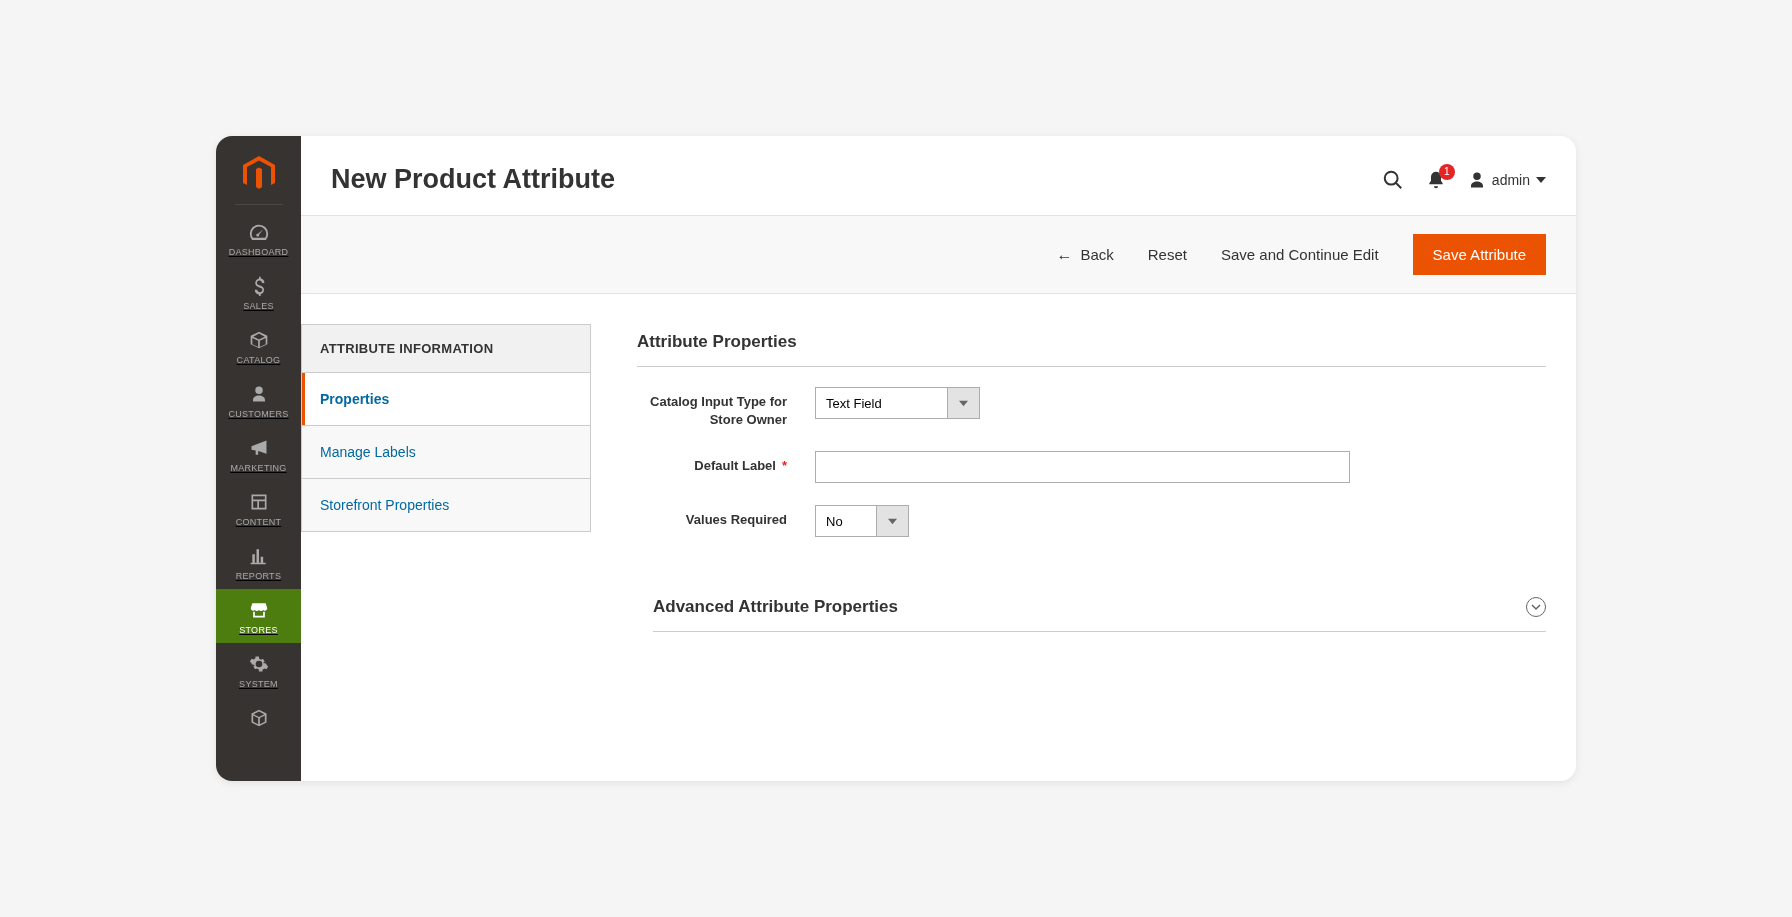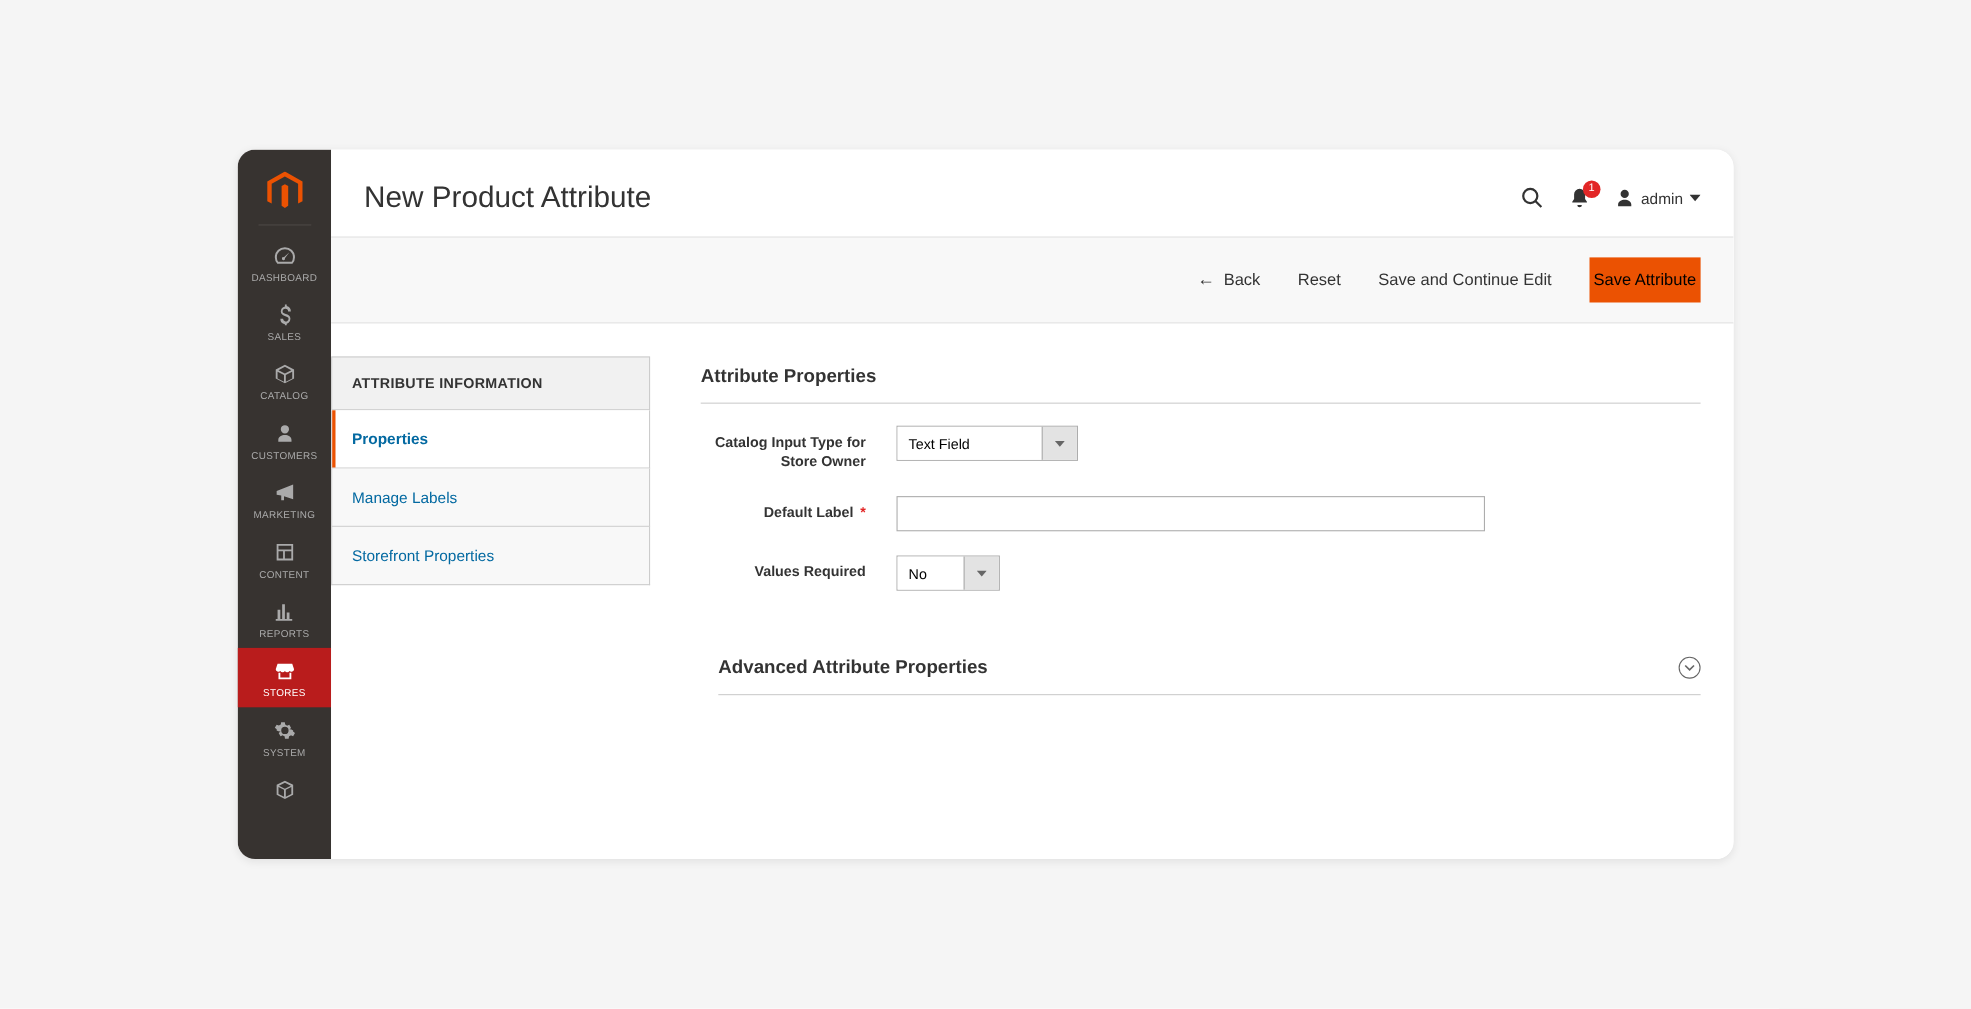--- a/index.html
+++ b/index.html
@@ -1,36 +1,36 @@
 <!DOCTYPE html>
 <html><head>
 <meta charset="utf-8">
 <style>
 * { margin: 0; padding: 0; box-sizing: border-box; }
 body { font-family: 'Helvetica Neue', Helvetica, Arial, sans-serif; background: #f5f5f5; display: flex; justify-content: center; align-items: center; min-height: 100vh; }
 .window { width: 1360px; height: 645px; background: #fff; border-radius: 16px; overflow: hidden; display: flex; box-shadow: 0 2px 8px rgba(0,0,0,0.08); }
-.sidebar { width: 85px; background: #373330; display: flex; flex-direction: column; align-items: center; padding-top: 10px; }
+.sidebar { width: 85px; background: #373330; display: flex; flex-direction: column; align-items: center; padding-top: 10px; text-decoration: underline; }
 .logo { width: 36px; height: 36px; margin: 10px 0 8px 0; color: #eb5202; }
 .logo svg { width: 100%; height: 100%; }
 .nav-divider { width: 48px; height: 1px; background: #4d4844; margin: 4px 0 6px 0; }
 .nav-item { width: 85px; display: flex; flex-direction: column; align-items: center; padding: 10px 0 8px 0; color: #aaa; cursor: pointer; font-size: 9px; letter-spacing: 0.3px; }
-.nav-item.active { background: #b91c1c; color: #fff; }
+.nav-item.active { background: #4d7c0f; color: #fff; }
 .nav-item .nav-icon { width: 22px; height: 22px; margin-bottom: 4px; display: flex; align-items: center; justify-content: center; }
 .nav-item .nav-label { text-transform: uppercase; }
 .main { flex: 1; display: flex; flex-direction: column; background: #fff; }
 .header { display: flex; align-items: center; justify-content: space-between; padding: 28px 30px 20px 30px; }
-.page-title { font-size: 27px; font-weight: 400; color: #333; text-align: center; }
+.page-title { font-size: 27px; font-weight: 700; color: #333; text-align: center; }
 .header-right { display: flex; align-items: center; gap: 22px; }
 .icon-btn { cursor: pointer; color: #333; display: flex; align-items: center; position: relative; }
 .notif-badge { position: absolute; top: -6px; right: -9px; background: #e22626; color: #fff; border-radius: 50%; width: 16px; height: 16px; font-size: 10px; display: flex; align-items: center; justify-content: center; }
 .user-menu { display: flex; align-items: center; gap: 6px; cursor: pointer; color: #333; font-size: 14px; justify-content: center; }
 .action-bar { background: #f8f8f8; border-top: 1px solid #e3e3e3; border-bottom: 1px solid #e3e3e3; padding: 18px 30px; display: flex; justify-content: flex-end; align-items: center; gap: 34px; }
 .action-link { color: #333; font-size: 15px; cursor: pointer; display: flex; align-items: center; gap: 8px; }
 .action-link .arrow { font-size: 16px; }
-.btn-primary { background: #eb5202; color: #000000; border: none; padding: 12px 4px; font-size: 15px; cursor: pointer; }
+.btn-primary { background: #eb5202; color: #ffffff; border: none; padding: 12px 20px; font-size: 15px; cursor: pointer; }
 .content { flex: 1; display: flex; padding: 30px 30px 0 0; gap: 46px; overflow: hidden; }
 .side-tabs { width: 290px; margin-left: 0; }
 .side-tabs-header { background: #f1f1f1; border: 1px solid #ccc; padding: 16px 18px; font-size: 13px; font-weight: 600; color: #333; letter-spacing: 0.3px; }
 .side-tab { background: #f8f8f8; border: 1px solid #ccc; border-top: none; padding: 18px; font-size: 14px; color: #0369a1; cursor: pointer; position: relative; }
 .side-tab.active { background: #fff; font-weight: 600; }
 .side-tab.active::before { content: ''; position: absolute; left: 0; top: 0; bottom: 0; width: 3px; background: #eb5202; }
 .form-area { flex: 1; padding-top: 8px; }
 .section-title { font-size: 17px; font-weight: 600; color: #333; padding-bottom: 14px; border-bottom: 1px solid #ccc; margin-bottom: 20px; }
 .form-row { display: flex; align-items: flex-start; margin-bottom: 22px; }
 .form-label { width: 178px; text-align: right; padding-right: 28px; font-size: 13px; color: #333; font-weight: 600; padding-top: 6px; line-height: 1.4; }

